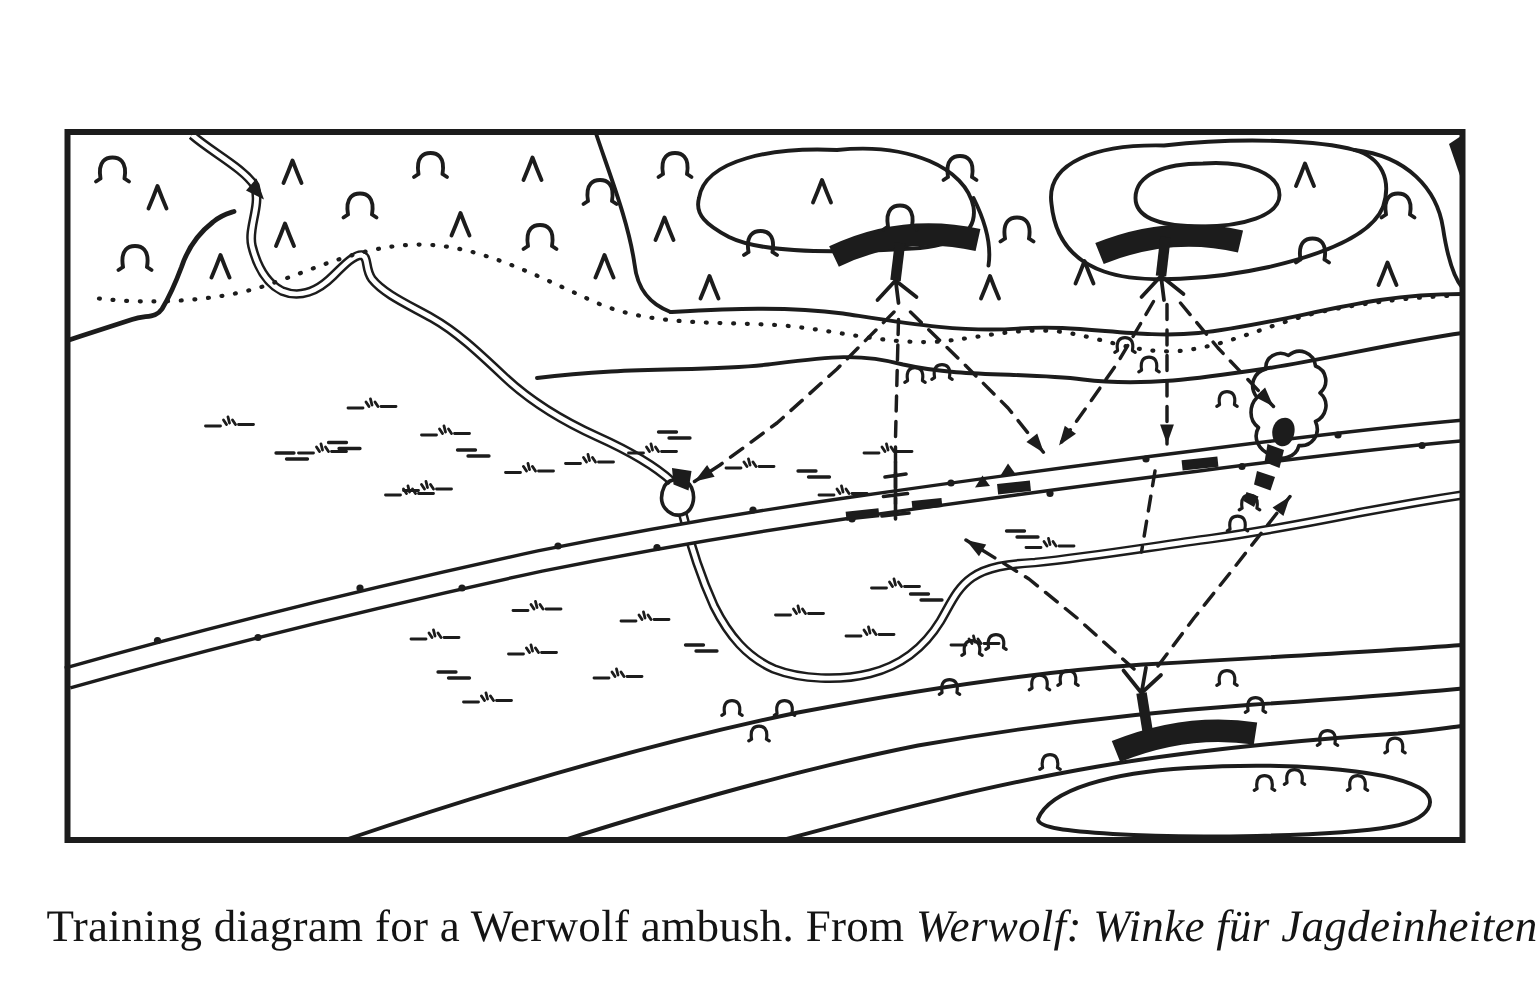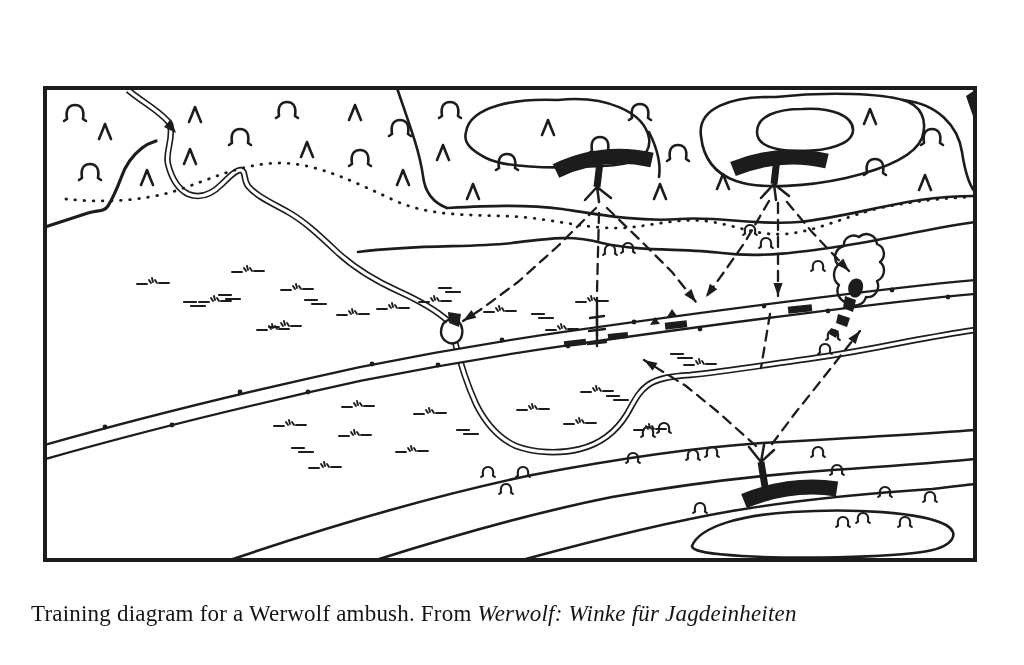--- a/index.html
+++ b/index.html
@@ -8,21 +8,21 @@
     width:1024px;height:665px;
     background:#ffffff;
     font-family:"Liberation Serif", serif;
     overflow:hidden;
   }
   #map-svg{position:absolute;left:0;top:0;}
   .caption{
     position:absolute;
     left:31px;top:601px;
     width:960px;
-    font-size:23px;
+    font-size:30px;
     letter-spacing:0.2px;
     color:#141414;
     white-space:nowrap;
   }
   .caption em{font-style:italic;}
 </style>
 </head>
 <body>
 <div class="page">
 

